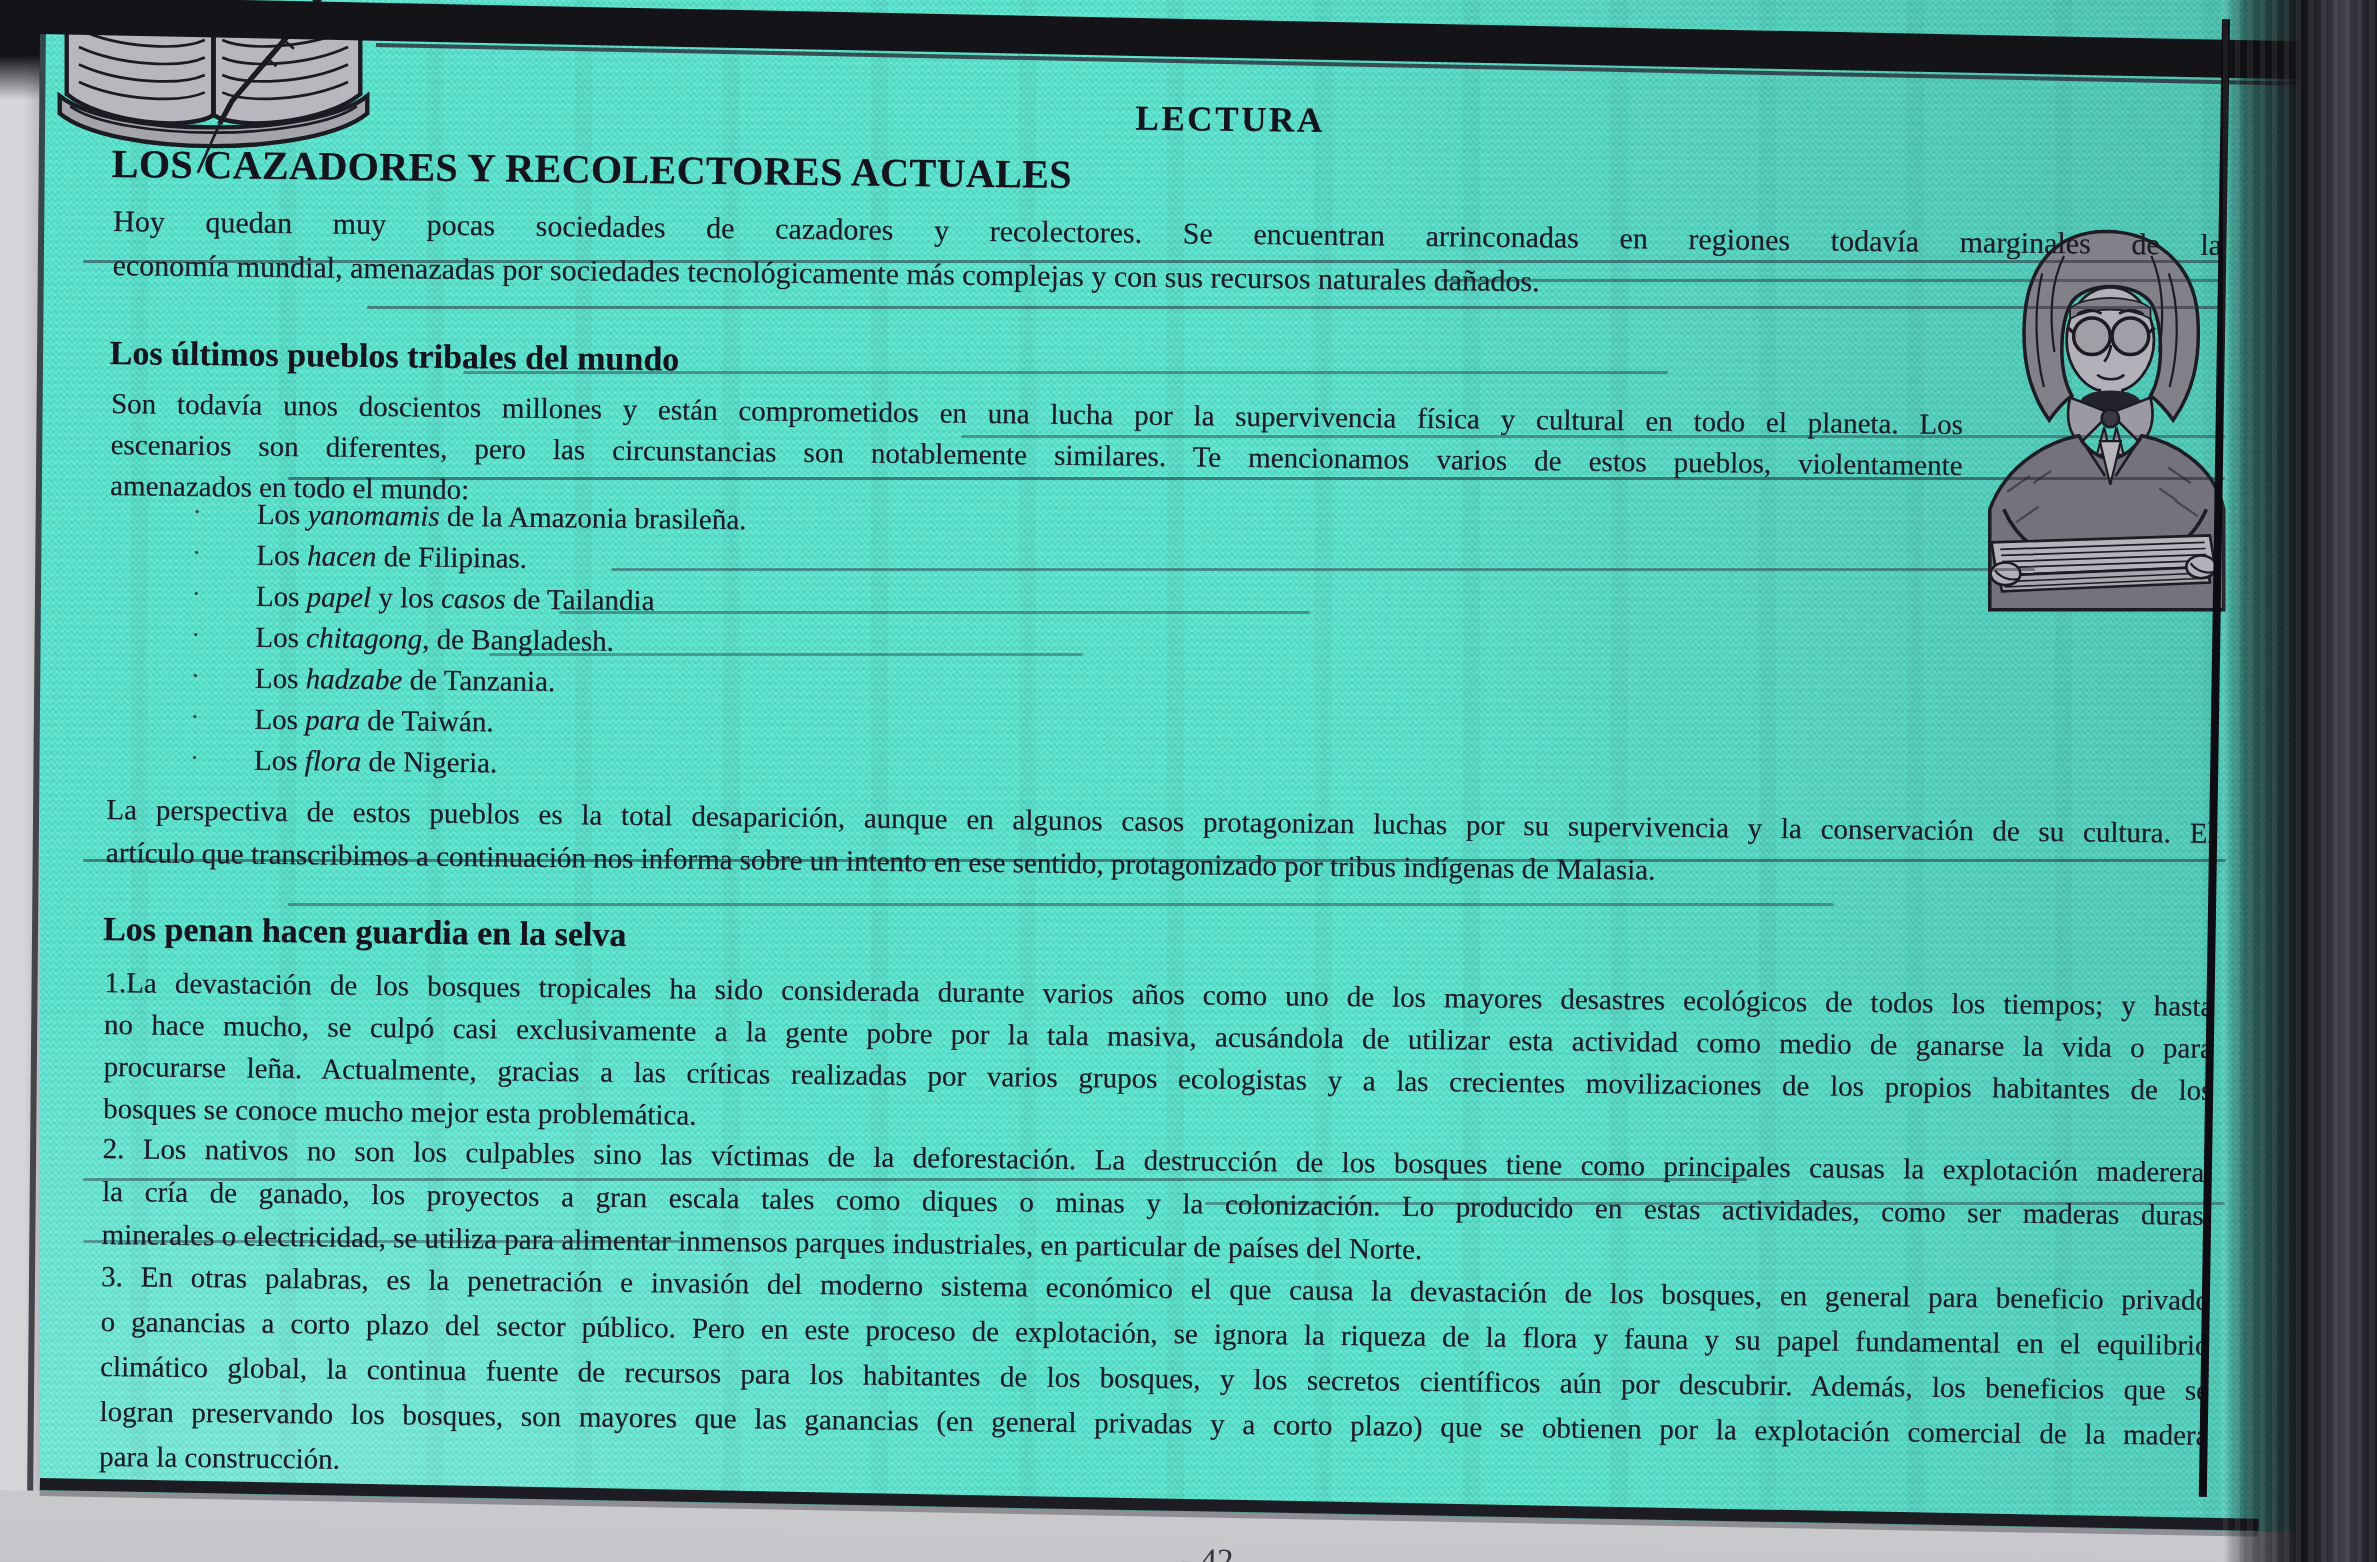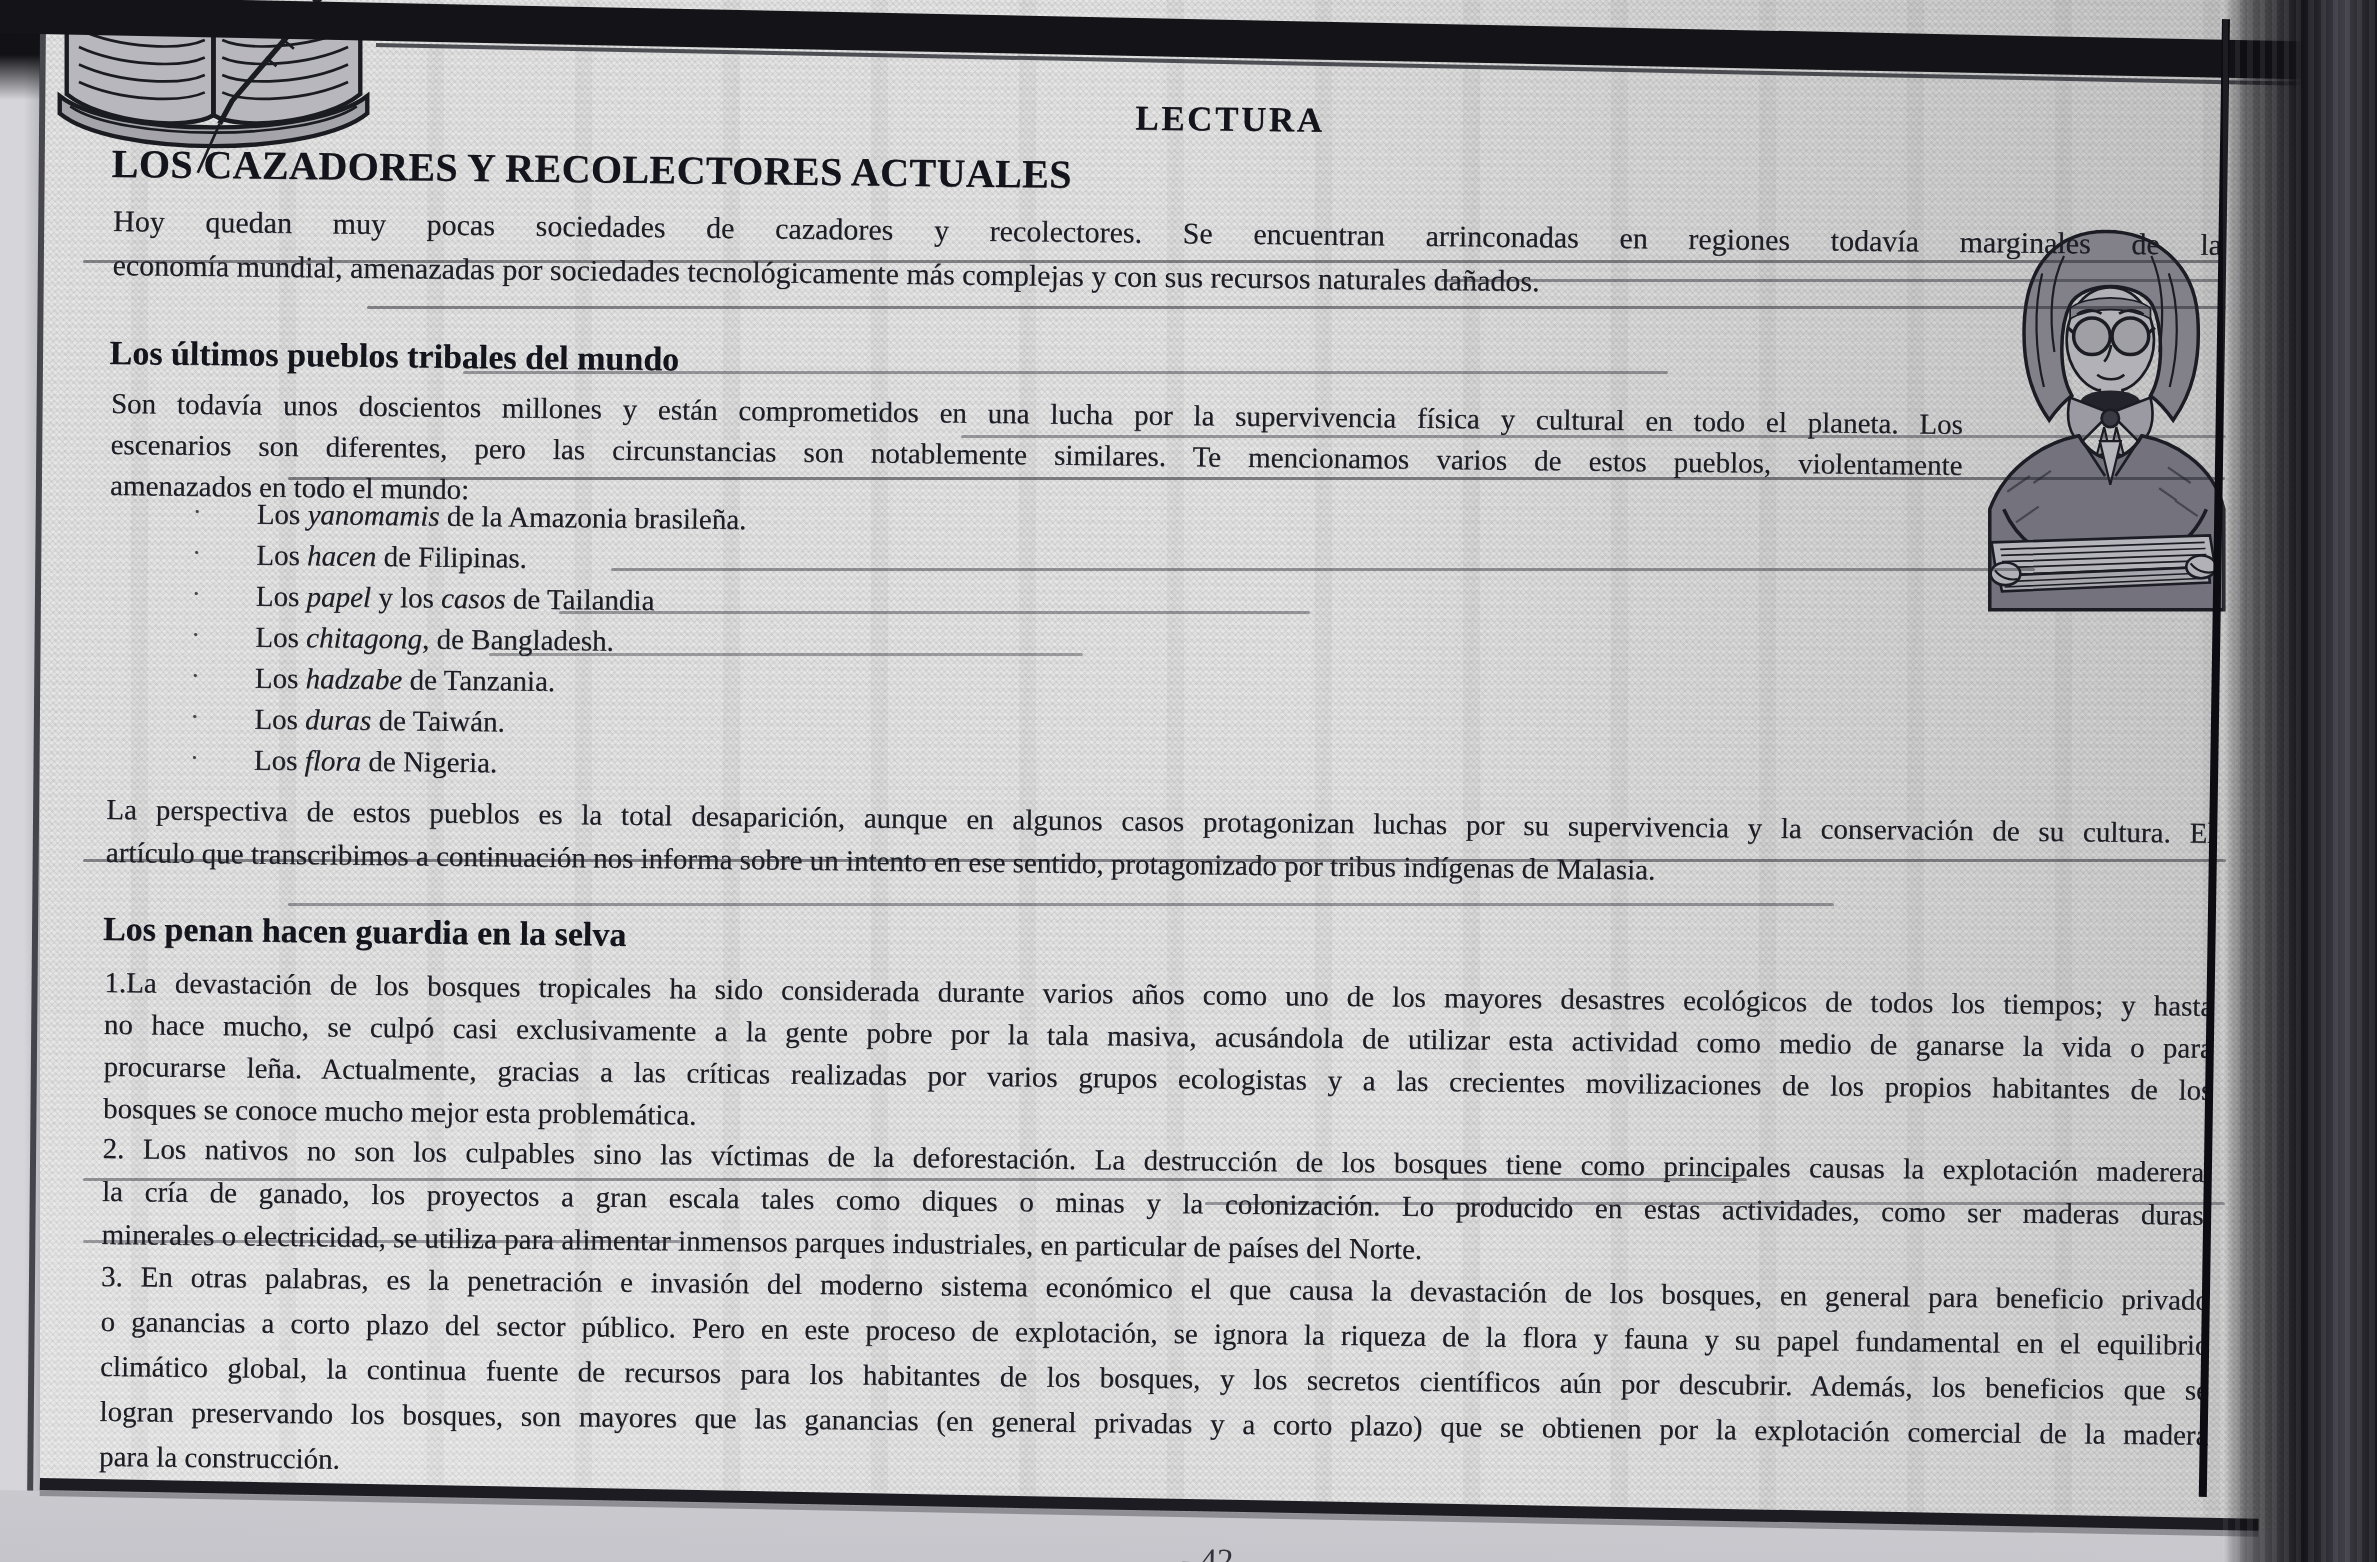--- a/index.html
+++ b/index.html
@@ -1,18 +1,18 @@
 <!DOCTYPE html>
 <html style="font-size:14px"><head>
 <meta charset="utf-8">
 <style>
   html,body{margin:0;padding:0;background:#26262b;}
   .stage{
     position:relative;width:2377px;height:1563px;overflow:hidden;
-    background:#e5e5e5;
+    background:#5eead4;
     font-family:"Liberation Serif","DejaVu Serif",serif;
     color:#1d1d26;
   }
   
   .texture{
     position:absolute;inset:0;z-index:1;pointer-events:none;
     background:
       radial-gradient(ellipse 1223px 786px at 12% 92%, rgba(255,255,255,.20), transparent 60%),
       linear-gradient(255deg, rgba(0,0,0,.15), transparent 45%),
       repeating-linear-gradient(47deg, rgba(0,0,0,.05) 0 1.7px, transparent 1.7px 4.4px),
@@ -182,21 +182,21 @@
         <div class="tribe-row">
           <span class="bullet">·</span>
           <span class="tribe-text"><span>Los </span><span class="it">chitagong</span><span>, de Bangladesh.</span></span>
         </div>
         <div class="tribe-row">
           <span class="bullet">·</span>
           <span class="tribe-text"><span>Los </span><span class="it">hadzabe</span><span> de Tanzania.</span></span>
         </div>
         <div class="tribe-row">
           <span class="bullet">·</span>
-          <span class="tribe-text"><span>Los </span><span class="it">duras</span><span> de Taiwán.</span></span>
+          <span class="tribe-text"><span>Los </span><span class="it">para</span><span> de Taiwán.</span></span>
         </div>
         <div class="tribe-row">
           <span class="bullet">·</span>
           <span class="tribe-text"><span>Los </span><span class="it">flora</span><span> de Nigeria.</span></span>
         </div>
       </div>
     <div class="abs para p-persp">
         <div class="tline">La perspectiva de estos pueblos es la total desaparición, aunque en algunos casos protagonizan luchas por su supervivencia y la conservación de su cultura. El</div>
         <div class="tline last">artículo que transcribimos a continuación nos informa sobre un intento en ese sentido, protagonizado por tribus indígenas de Malasia.</div>
       </div>

